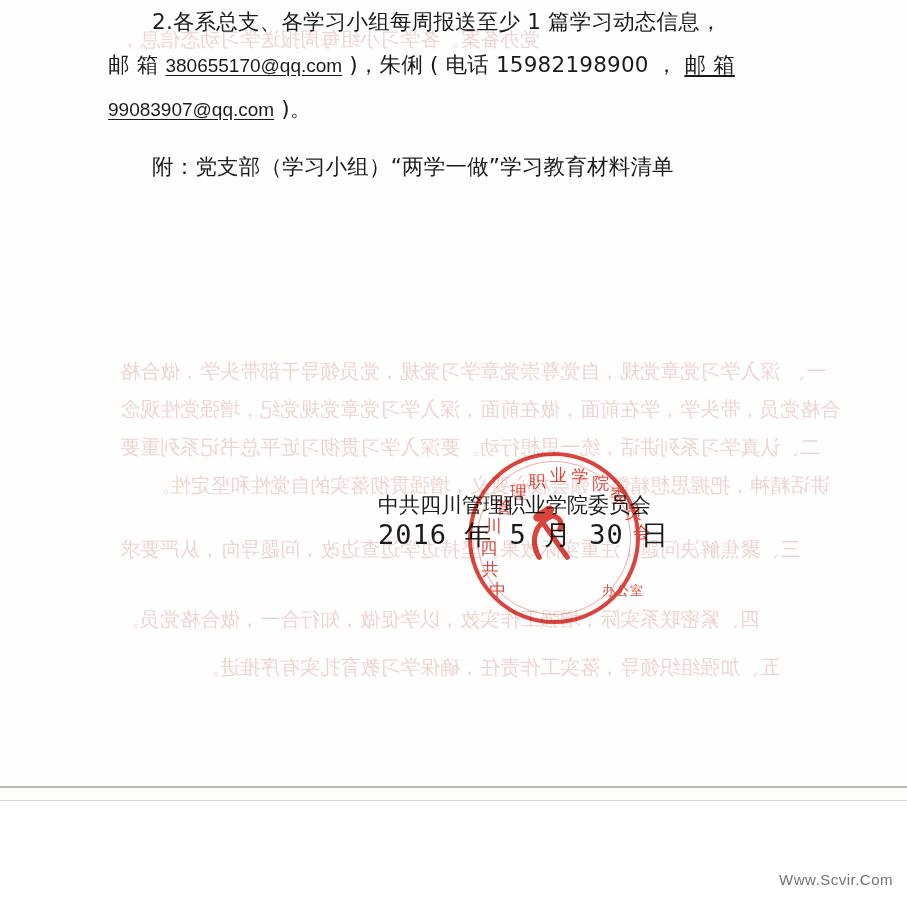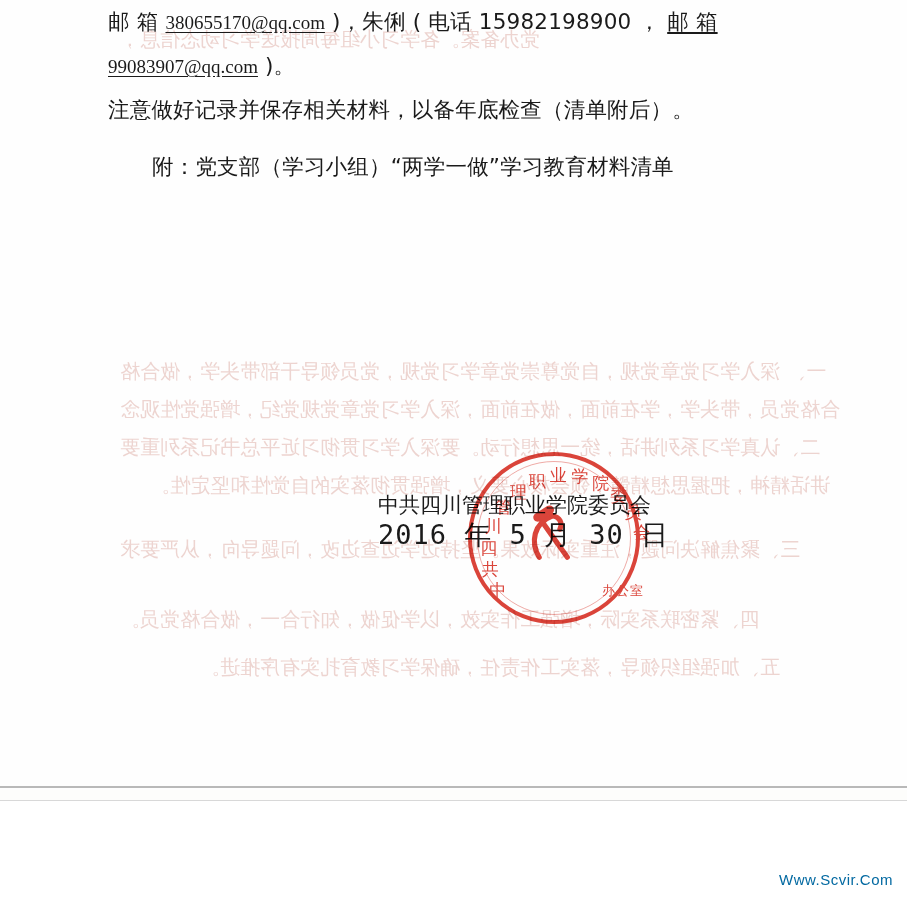--- a/index.html
+++ b/index.html
@@ -70,21 +70,21 @@
   .line {
     font-size: 21.5px;
     line-height: 43px;
     letter-spacing: 0.2px;
     white-space: nowrap;
     color: #1a1a1a;
   }
   .indent2 { text-indent: 44px; }
 
   .mono {
-    font-family: Liberation Serif, serif;
+    font-family: Liberation Sans, sans-serif;
     font-size: 19px;
     letter-spacing: 0px;
   }
   .ul {
     text-decoration: underline;
     text-underline-offset: 3px;
   }
 
   .spacer-sm { height: 14px; }
 
@@ -177,21 +177,21 @@
     pointer-events: none;
     transform: scaleX(-1);
     font-family: "DejaVu Sans", "Liberation Sans", sans-serif;
   }
 
   .watermark {
     position: absolute;
     right: 14px;
     bottom: 10px;
     font-size: 15px;
-    color: #0369a1;
+    color: #737373;
     letter-spacing: 0.5px;
     font-family: "Liberation Sans", sans-serif;
   }
 </style>
 </head>
 <body>
 
 <div id="page">
 
   <div class="paper"></div>
@@ -201,32 +201,32 @@
   <div class="ghost" style="left:120px; top:428px;">二、认真学习系列讲话，统一思想行动。要深入学习贯彻习近平总书记系列重要</div>
   <div class="ghost" style="left:150px; top:466px;">讲话精神，把握思想精髓，领会核心要义，增强贯彻落实的自觉性和坚定性。</div>
   <div class="ghost" style="left:120px; top:530px;">三、聚焦解决问题，注重实际效果。坚持边学边查边改，问题导向，从严要求</div>
   <div class="ghost" style="left:120px; top:600px;">四、紧密联系实际，增强工作实效，以学促做，知行合一，做合格党员。</div>
   <div class="ghost" style="left:200px; top:648px;">五、加强组织领导，落实工作责任，确保学习教育扎实有序推进。</div>
   <div class="ghost" style="left:120px; top:20px;">党办备案。各学习小组每周报送学习动态信息，</div>
 
   <div class="doc-body">
 
 
+    <div class="line indent2">2.各系总支、各学习小组每周报送至少 1 篇学习动态信息，</div>
 
 
     <div class="line">
       <span>邮 箱 </span><span class="mono ul">380655170@qq.com</span><span> )，朱俐 ( 电话 15982198900 ， </span><span class="ul">邮 箱</span>
     </div>
 
     <div class="line">
       <span class="mono ul">99083907@qq.com</span><span> )。</span>
     </div>
 
 
-    <div class="line">注意做好记录并保存相关材料，以备年底检查（清单附后）。</div>
 
     <div class="spacer-sm"></div>
 
     <div class="line indent2">附：党支部（学习小组）“两学一做”学习教育材料清单</div>
   </div>
 
   <div class="sign-block">
     <div class="sign-org">中共四川管理职业学院委员会</div>
     <div class="sign-date">2016 年 5 月 30 日</div>
   </div>

